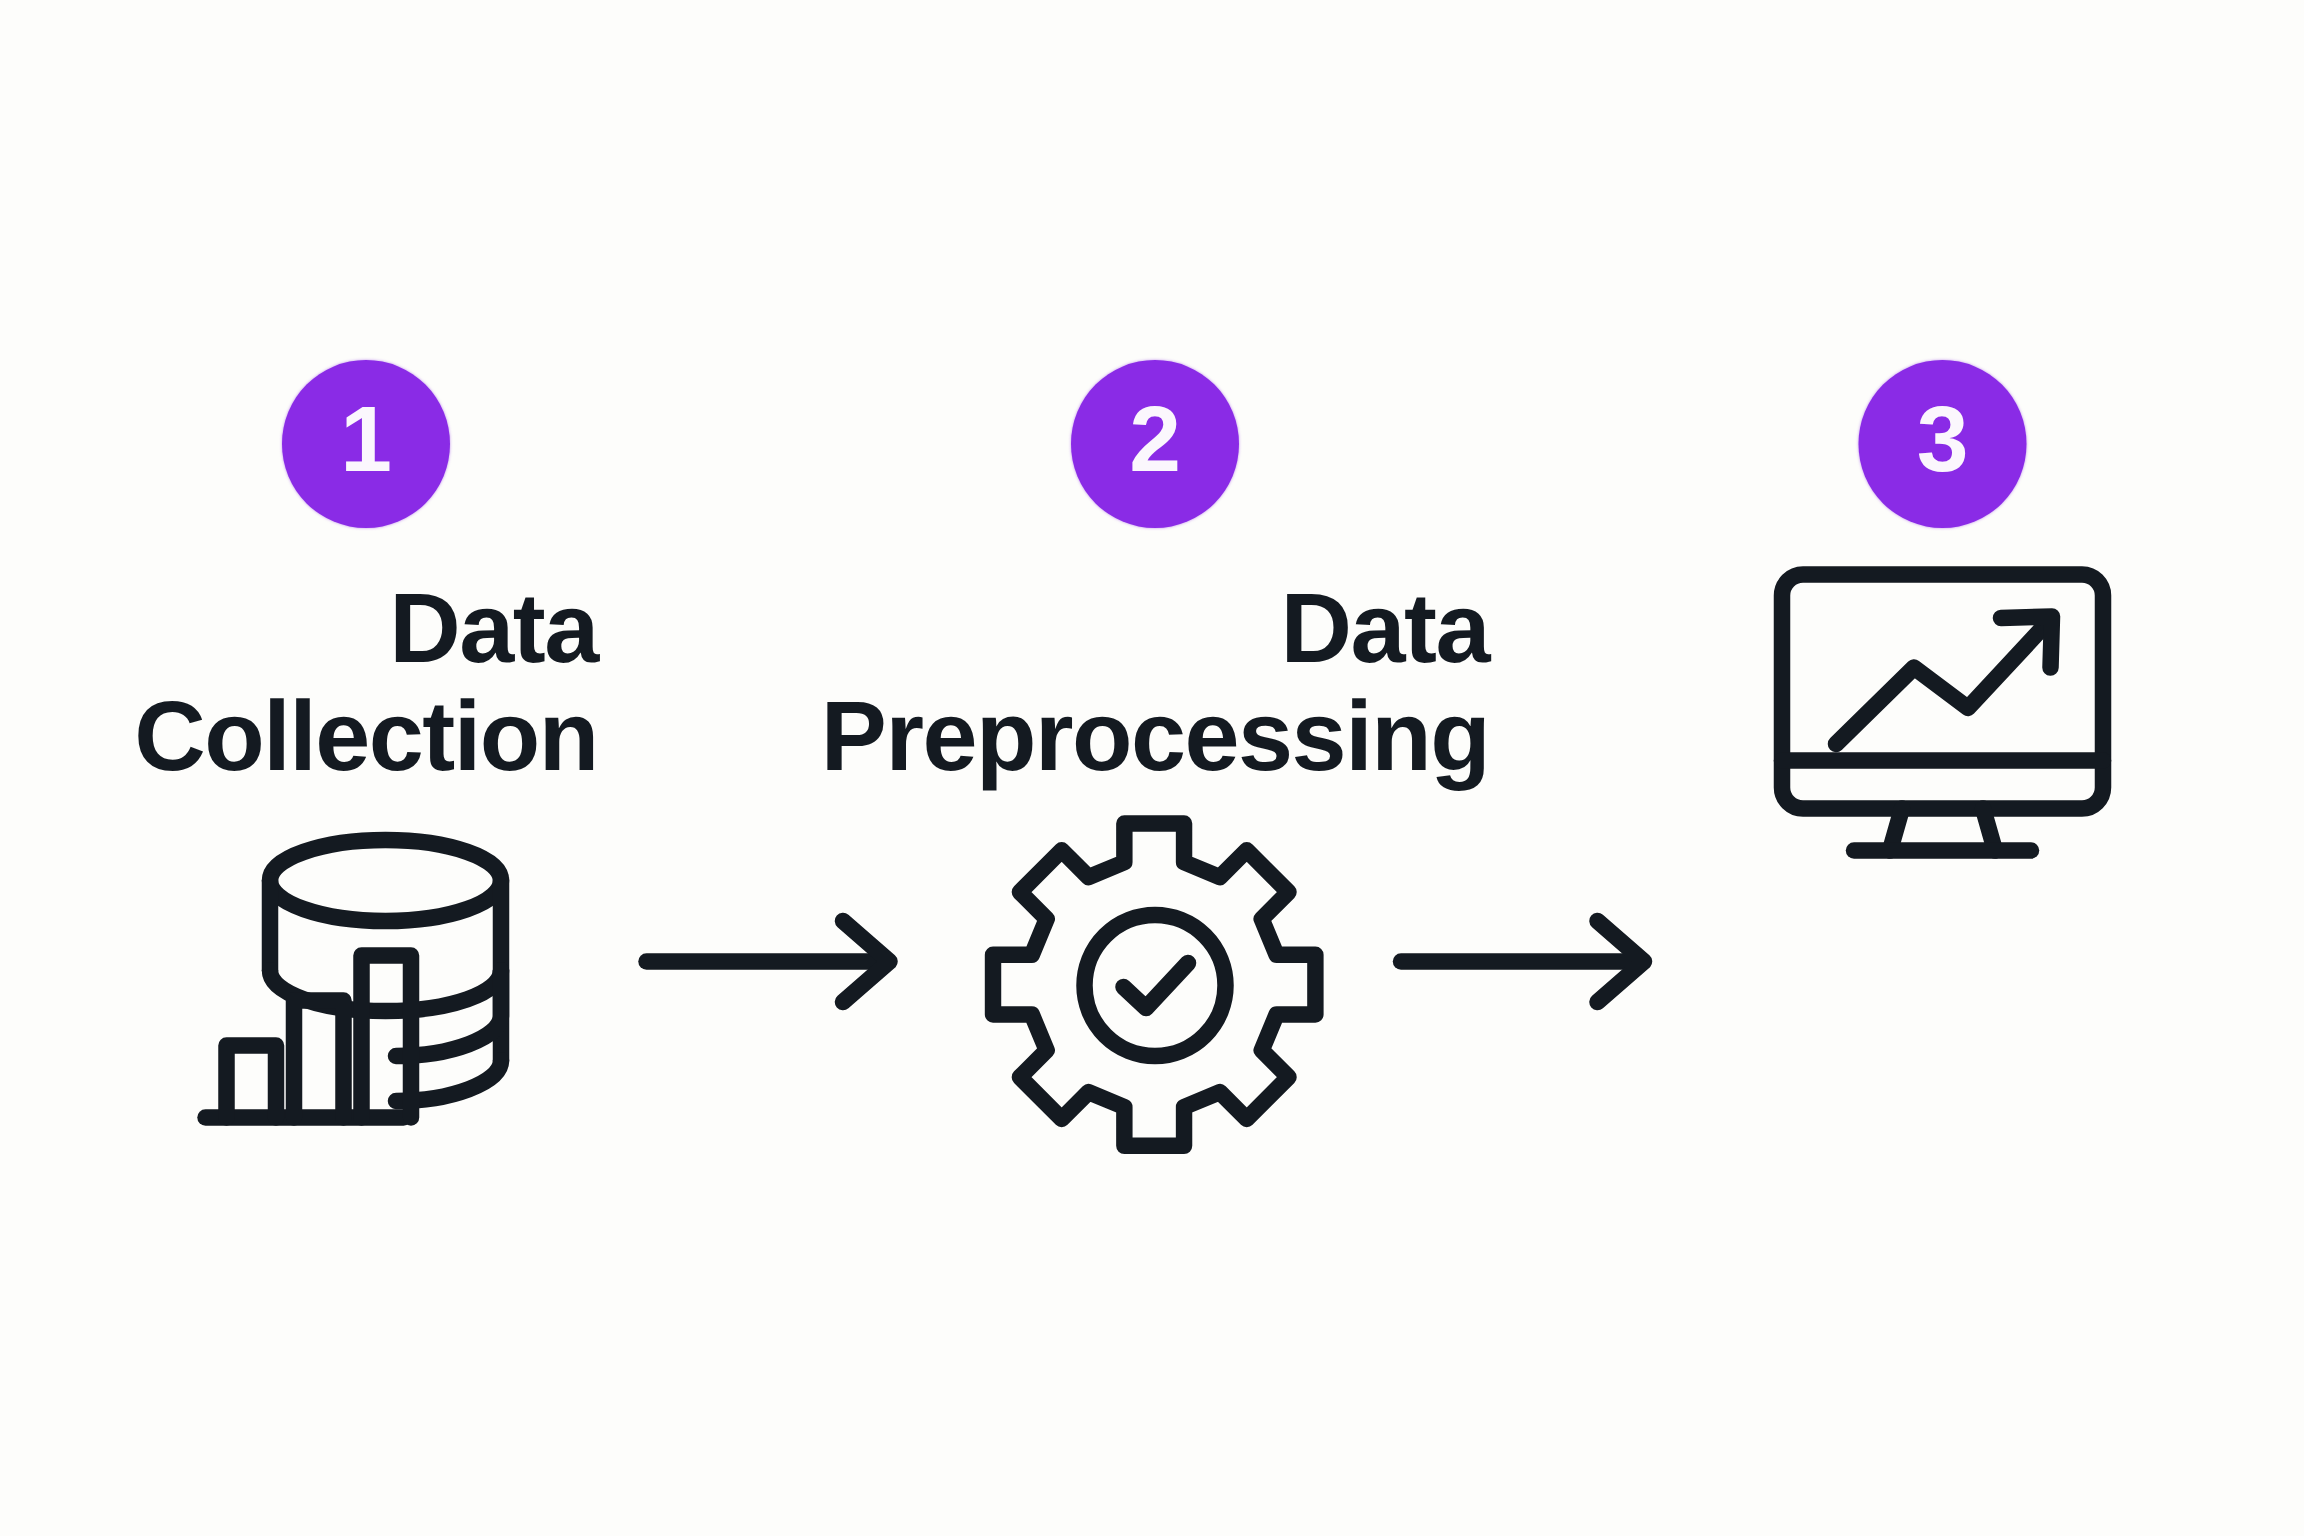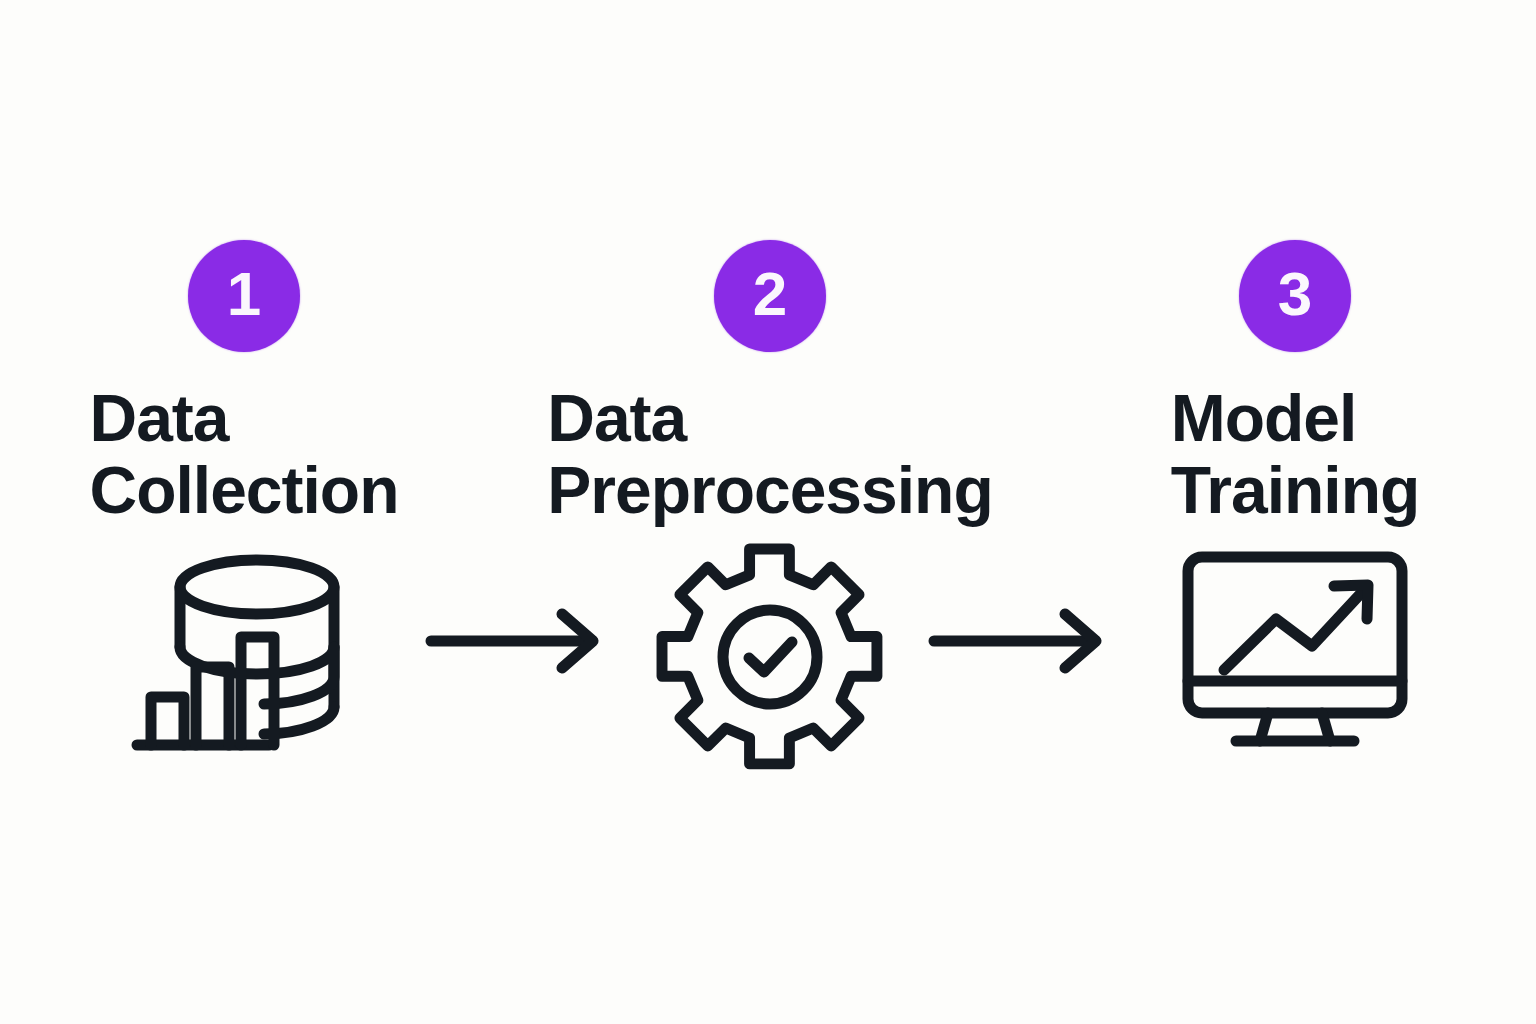--- a/index.html
+++ b/index.html
@@ -49,21 +49,21 @@
     letter-spacing: 0px;
     box-shadow: 0 0 2px rgba(138,43,230,0.55);
   }
   .badge-num {
     display: block;
     transform: translateY(-2px);
   }
 
   .step-label {
     margin-top: 30px;
-    text-align: left;
+    text-align: right;
     color: #141A21;
     font-size: 66px;
     font-weight: bold;
     line-height: 72px;
     letter-spacing: -1px;
     white-space: pre-line;
   }
 
   .step-icon {
     margin-top: 18px;
@@ -155,22 +155,20 @@
     <svg width="180" height="66" viewBox="0 0 180 66" fill="none" stroke="#141A21" stroke-width="11" stroke-linecap="round" stroke-linejoin="round">
       <path d="M6 33 H 164"></path>
       <path d="M137 6 L 168 33 L 137 60"></path>
     </svg>
   </div>
 
   <div class="step step-3">
     <div class="badge">
       <span class="badge-num">3</span>
     </div>
-    <div class="step-label">Model
-Training</div>
     <div class="step-icon">
       <svg width="226" height="206" viewBox="0 0 226 206" fill="none" stroke="#141A21" stroke-width="11" stroke-linecap="round" stroke-linejoin="round">
 
         <rect x="6" y="6" width="214" height="156" rx="14"></rect>
 
         <path d="M6 130 H 220"></path>
 
         <path d="M42 119 L 94 68 L 130 95 L 183 38"></path>
 
         <path d="M152 35 L 186 34 L 185 68"></path>

